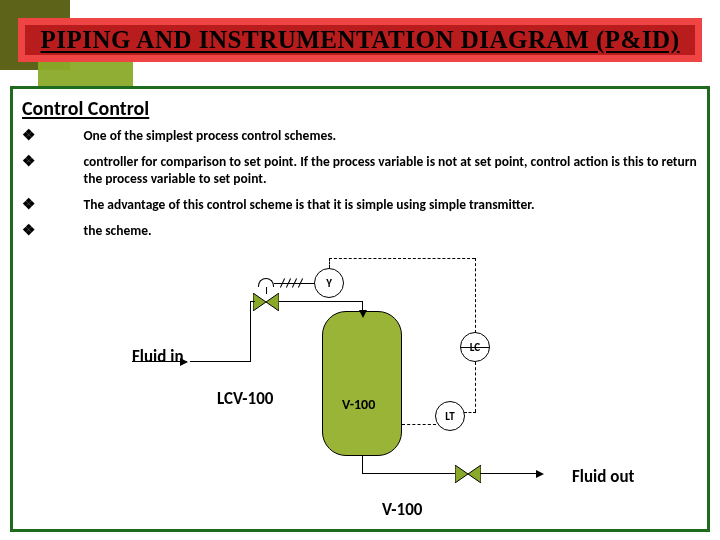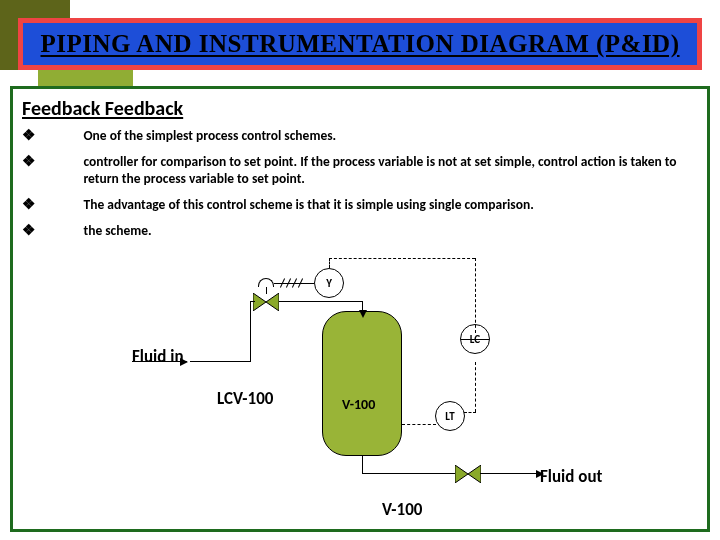--- a/index.html
+++ b/index.html
@@ -24,23 +24,23 @@
     position: absolute;
     left: 10px; top: 86px;
     right: 10px; bottom: 8px;
     border: 3px solid #1e6b1e;
     background: #fff;
     z-index: 2;
   }
   .title-box {
     position: absolute;
     left: 18px; top: 18px; right: 18px;
-    height: 52px;
-    border: 5px solid #ef4444;
-    background: #1d4ed8;
+    height: 44px;
+    border: 7px solid #ef4444;
+    background: #b91c1c;
     display: flex;
     align-items: center;
     justify-content: center;
     z-index: 3;
   }
   .title-text {
     font-family: Garamond, Georgia, "Times New Roman", serif;
     font-weight: 700;
     font-size: 25px;
     letter-spacing: 0.5px;
@@ -183,34 +183,34 @@
   <div class="sq-green"></div>
 </div>
 
 <div class="title-box">
   <span class="title-text">PIPING AND INSTRUMENTATION DIAGRAM (P&amp;ID)</span>
 </div>
 
 <div class="outer-border"></div>
 
 <div class="content">
-  <div class="section-head">Feedback Feedback</div>
+  <div class="section-head">Control Control</div>
 
   <div class="bullets">
     <div class="b-row">
       <span class="b-mark">❖</span>
       <span class="b-text">One of the simplest process control schemes.</span>
     </div>
     <div class="b-row">
       <span class="b-mark">❖</span>
-      <span class="b-text">controller for comparison to set point. If the process variable is not at set simple, control action is taken to return the process variable to set point.</span>
-    </div>
-    <div class="b-row">
-      <span class="b-mark">❖</span>
-      <span class="b-text">The advantage of this control scheme is that it is simple using single comparison.</span>
+      <span class="b-text">controller for comparison to set point. If the process variable is not at set point, control action is this to return the process variable to set point.</span>
+    </div>
+    <div class="b-row">
+      <span class="b-mark">❖</span>
+      <span class="b-text">The advantage of this control scheme is that it is simple using simple transmitter.</span>
     </div>
     <div class="b-row">
       <span class="b-mark">❖</span>
       <span class="b-text">the scheme.</span>
     </div>
   </div>
 
   <div class="diagram">
 
     <div class="tank" style="left:190px; top:45px; width:80px; height:145px;"></div>
@@ -243,21 +243,21 @@
     <div class="hatch" style="left:148px; top:12px;">
       <span style="left:2px"></span>
         <span style="left:8px"></span>
         <span style="left:14px"></span>
         <span style="left:20px"></span>
     </div>
     <div class="bubble" style="left:182px; top:2px;">
       <span>Y</span>
     </div>
 
-    <div class="bubble board" style="left:328px; top:58px;text-align:right;">
+    <div class="bubble board" style="left:328px; top:66px;text-align:right;">
       <span>LC</span>
     </div>
 
     <div class="bubble" style="left:303px; top:135px;">
       <span>LT</span>
     </div>
 
     <div class="dash-v" style="left:197px; top:-8px; height:10px;"></div>
     <div class="dash-h" style="left:197px; top:-8px; width:146px;"></div>
     <div class="dash-v" style="left:343px; top:-8px; height:75px;"></div>
@@ -273,17 +273,17 @@
     <div class="valve" style="left:323px; top:199px;">
       <div class="bow left"></div>
         <div class="bow right"></div>
       <svg width="26" height="18" style="position:absolute;left:0;top:0">
         <polygon points="0,0 13,9 0,18" fill="none" stroke="#000" stroke-width="1"></polygon>
         <polygon points="26,0 13,9 26,18" fill="none" stroke="#000" stroke-width="1"></polygon>
       </svg>
     </div>
     <div class="line h" style="left:348px; top:207px; width:58px;"></div>
     <div class="arrow-r" style="left:404px; top:203.5px;"></div>
-    <div class="lbl" style="left:408px; top:200px;">Fluid out</div>
+    <div class="lbl" style="left:440px; top:200px;">Fluid out</div>
     <div class="lbl" style="left:250px; top:233px;">V-100</div>
 
   </div>
 </div>
 
 </body></html>

